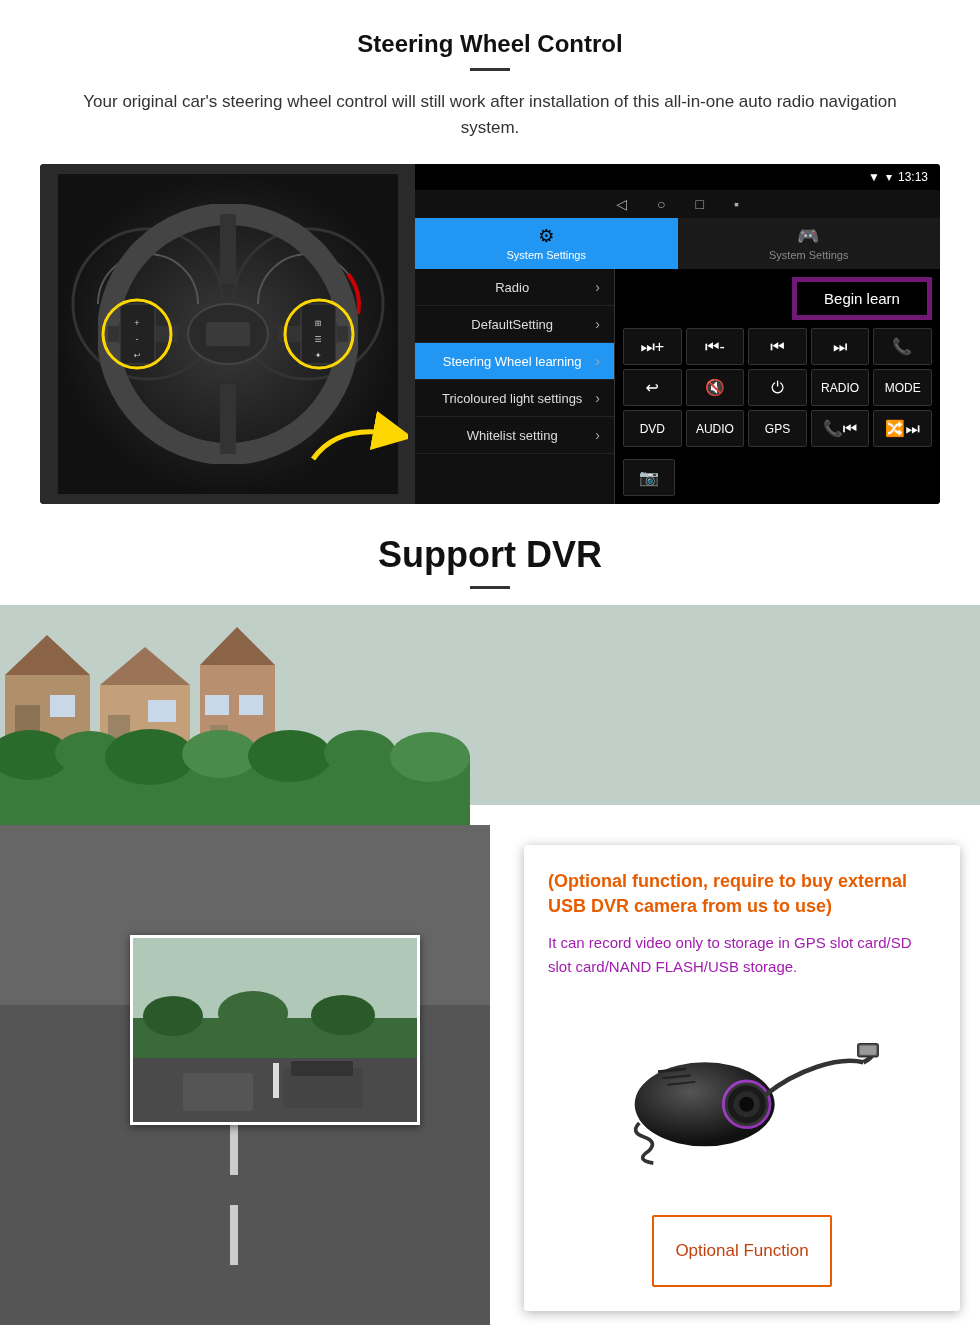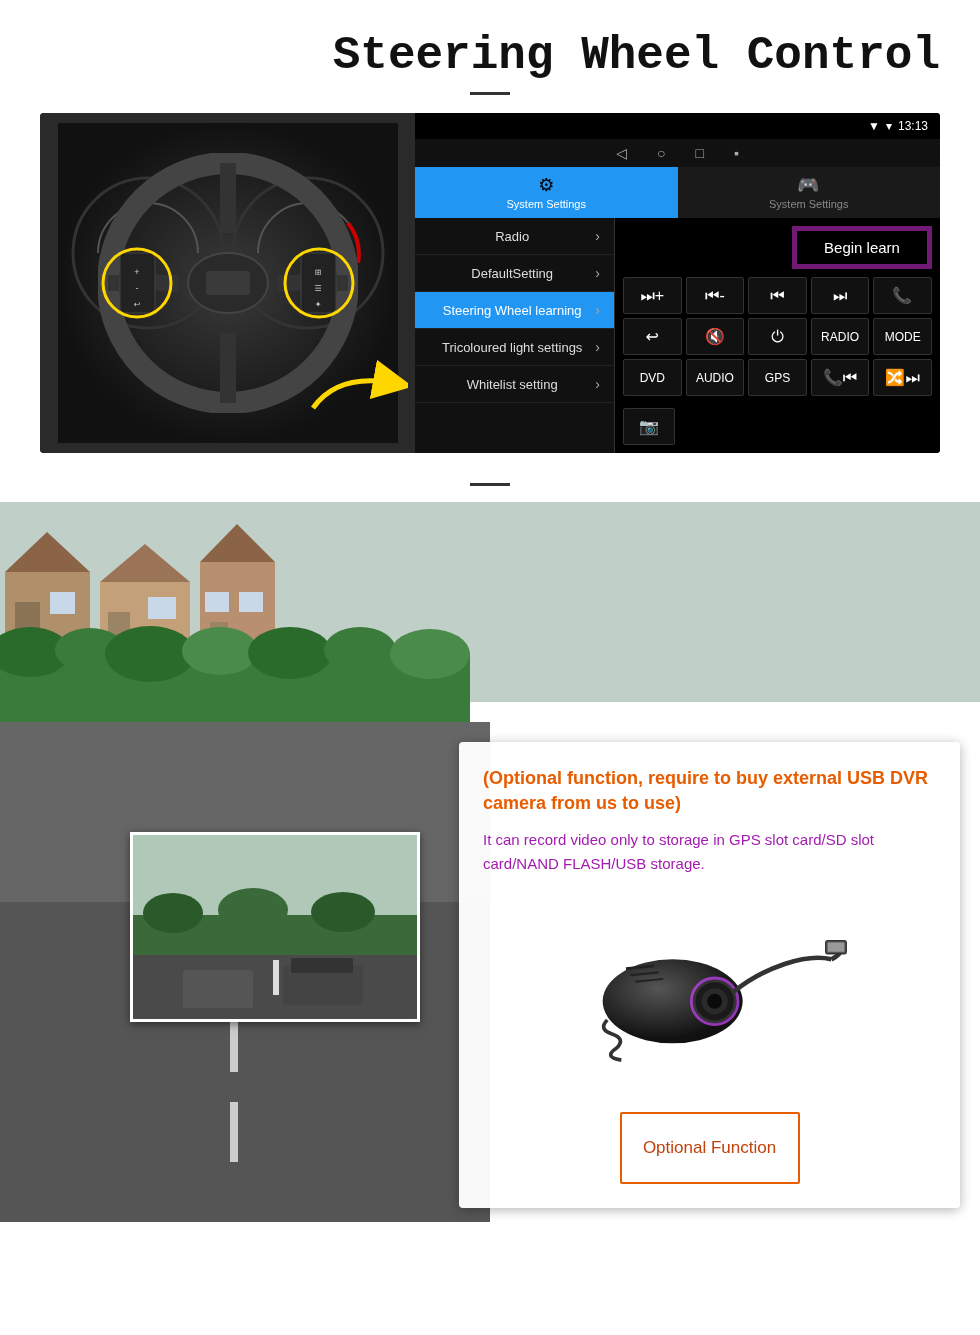--- a/index.html
+++ b/index.html
@@ -8,26 +8,25 @@
       background: #fff;
       font-family: Arial, sans-serif;
       overflow-x: hidden;
     }
 
     
     .section1 {
       padding: 30px 40px 0;
     }
     .main-title {
-      text-align: right;
-      font-size: 46px;
+      text-align: center;
+      font-size: 24px;
       font-weight: 900;
       color: #111;
       margin-bottom: 10px;
-      font-family: Liberation Mono, monospace;
     }
     .title-divider {
       width: 40px;
       height: 3px;
       background: #333;
       margin: 0 auto 18px;
     }
     .subtitle {
       text-align: center;
       font-size: 17px;
@@ -230,21 +229,21 @@
       position: absolute;
       top: 0; left: 0; right: 0;
       height: 200px;
       background: linear-gradient(180deg, #c8d8e8 0%, #a8b8c8 60%, #8aa89a 100%);
     }
     
     .dvr-info-box {
       position: absolute;
       top: 240px;
       right: 20px;
-      width: 501px;
+      width: 436px;
       background: rgba(255,255,255,0.97);
       border-radius: 4px;
       padding: 24px;
       box-shadow: 0 2px 12px rgba(0,0,0,0.3);
     }
     .dvr-optional-title {
       color: #e85c00;
       font-size: 18px;
       font-weight: bold;
       line-height: 1.4;
@@ -301,20 +300,21 @@
       position: relative;
     }
 
   </style>
 </head>
 <body>
 
 <div class="section1">
   <h1 class="main-title">Steering Wheel Control</h1>
   <div class="title-divider"></div>
+  <p class="subtitle">Your original car's steering wheel control will still work after installation of this all-in-one auto radio navigation system.</p>
 
   <div class="steering-composite">
 
     <div class="steering-photo">
       <div class="sw-bg">
 
         <svg width="340" height="320" style="position:absolute;top:0;left:0;">
 
           <defs>
             <radialGradient id="dashGrad" cx="50%" cy="50%" r="50%">
@@ -461,20 +461,21 @@
             <button class="ctrl-btn" style="width:52px;"><span class="ctrl-icon">📷</span></button>
           </div>
         </div>
       </div>
     </div>
   </div>
 </div>
 
 <div class="section2">
   <div class="dvr-title-area">
+    <h2 class="dvr-title">Support DVR</h2>
     <div class="dvr-divider"></div>
   </div>
 
   <div class="dvr-composite">
 
     <div class="dvr-sky"></div>
 
     <svg style="position:absolute;top:0;left:0;width:100%;height:100%;">
 
       <rect width="980" height="200" fill="#c0d0c8"></rect>

